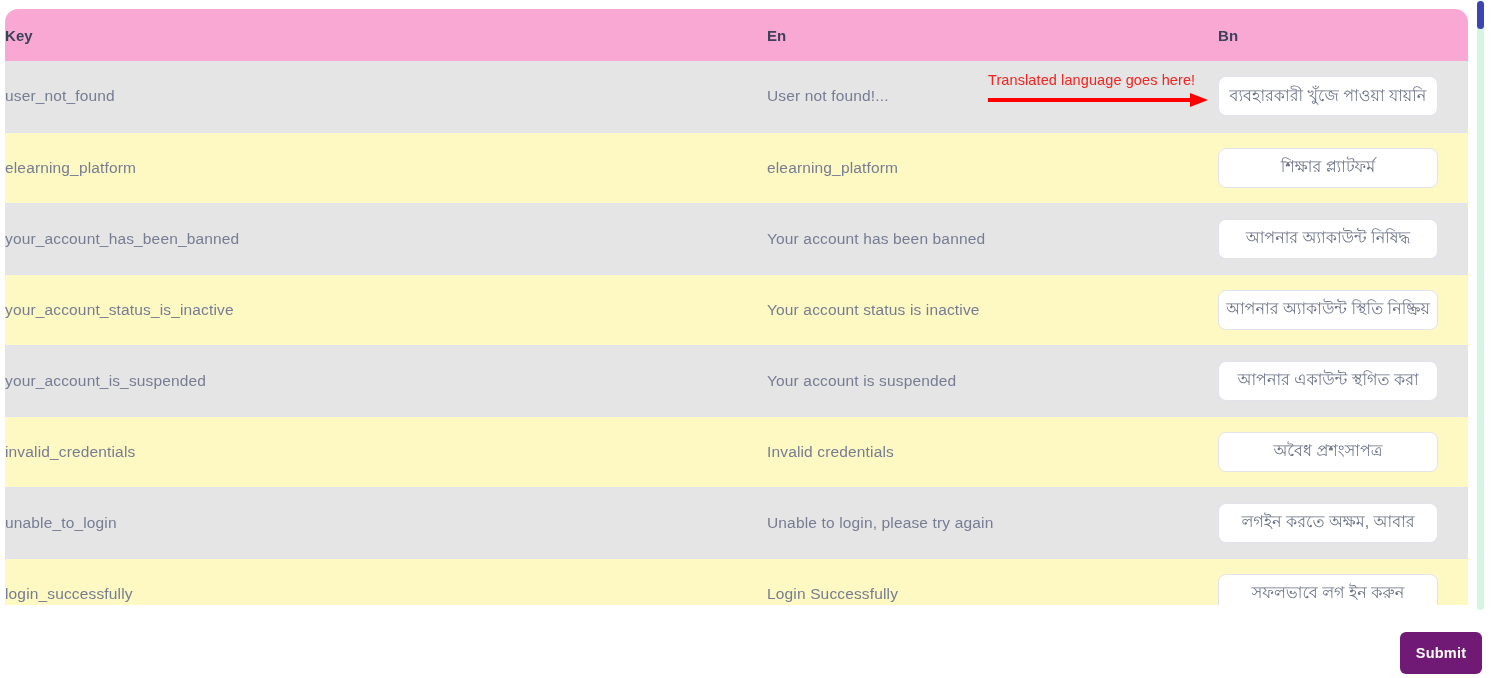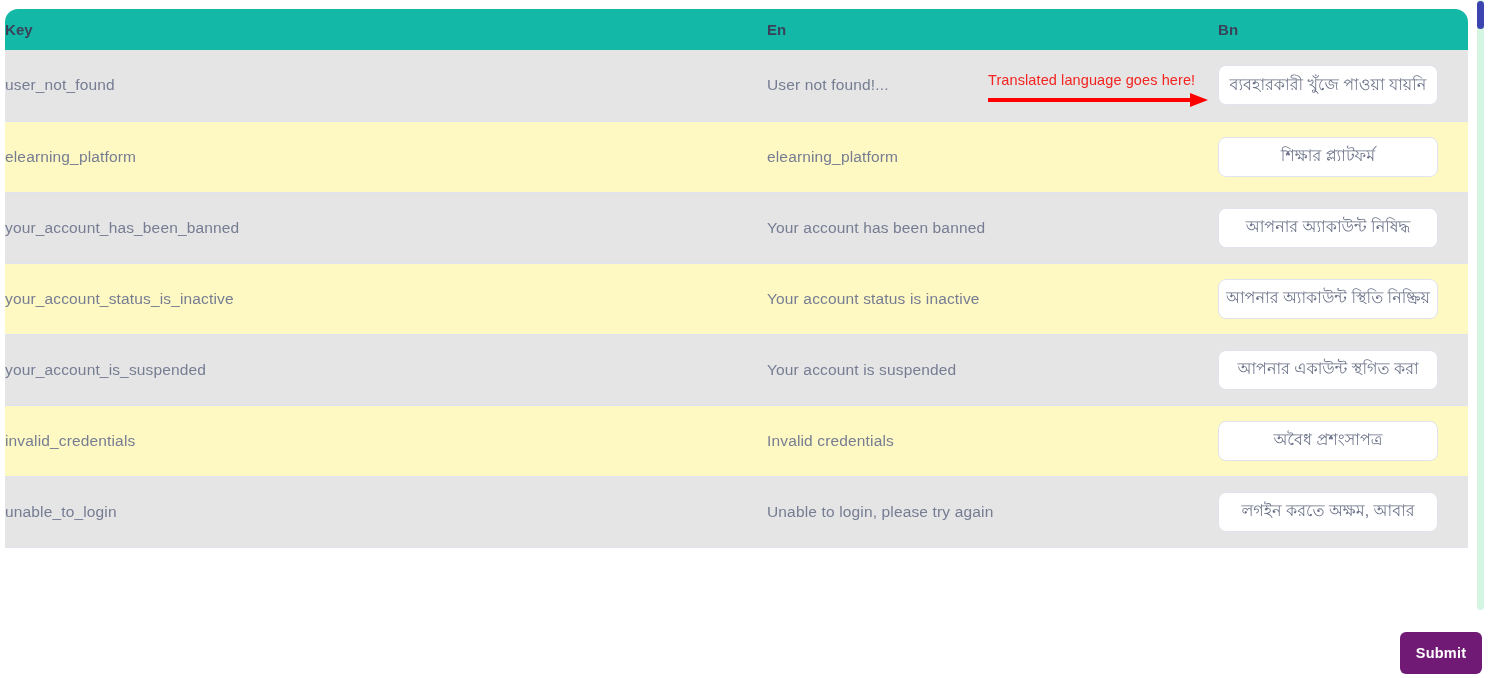--- a/index.html
+++ b/index.html
@@ -33,22 +33,22 @@
     table-layout: fixed;
   }
   .tbl th, .tbl td {
     padding: 0;
     margin: 0;
     text-align: left;
     vertical-align: middle;
   }
 
   .thead-row th {
-    height: 41px;
-    background: #14b8a6;
+    height: 52px;
+    background: #f9a8d4;
     color: #3b4159;
     font-size: 15px;
     font-weight: 700;
     letter-spacing: 0.1px;
   }
   .col-key   { width: 762px; }
   .col-en    { width: 451px; }
   .col-bn    { width: 250px; }
 
   .th-key { padding-left: 31px; }
@@ -216,20 +216,27 @@
           <input class="bn-input" type="text" value="অবৈধ প্রশংসাপত্র" style="">
         </td>
       </tr>
       <tr class="row odd">
         <td class="cell-key">unable_to_login</td>
         <td class="cell-en">Unable to login, please try again</td>
         <td class="cell-bn">
           <input class="bn-input" type="text" value="লগইন করতে অক্ষম, আবার" style="">
         </td>
       </tr>
+      <tr class="row even">
+        <td class="cell-key">login_successfully</td>
+        <td class="cell-en">Login Successfully</td>
+        <td class="cell-bn">
+          <input class="bn-input" type="text" value="সফলভাবে লগ ইন করুন" style="">
+        </td>
+      </tr>
     </tbody>
   </table>
 </div>
 
 <div class="annotation">
   <div class="annotation-label">Translated language goes here!</div>
   <svg class="annotation-arrow" width="226" height="16" viewBox="0 0 226 16">
     <line x1="2" y1="8" x2="206" y2="8" stroke="#ff0000" stroke-width="4"></line>
     <polygon points="204,1 222,8 204,15" fill="#ff0000"></polygon>
   </svg>

